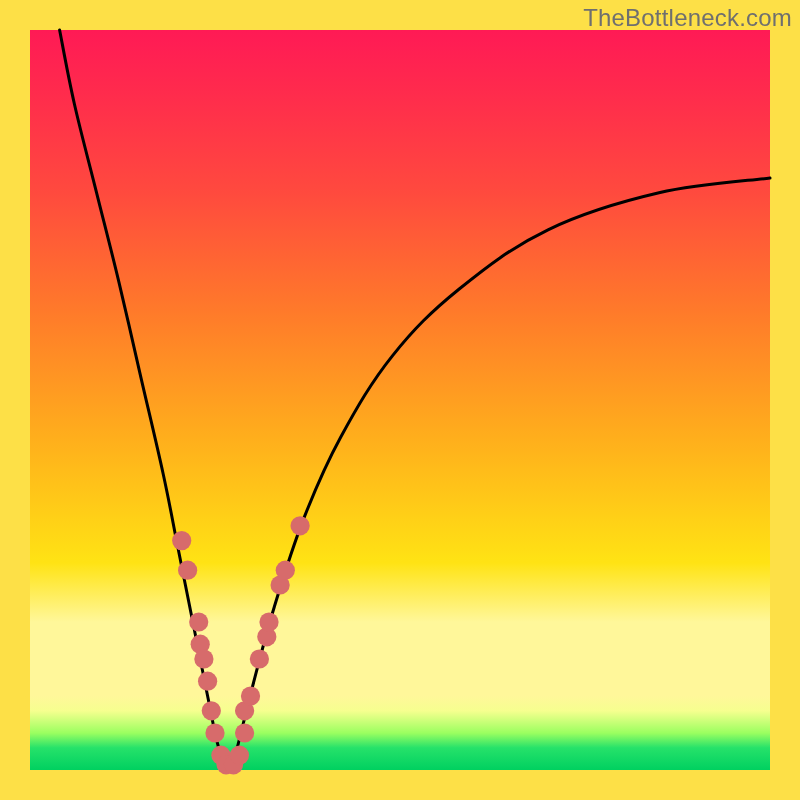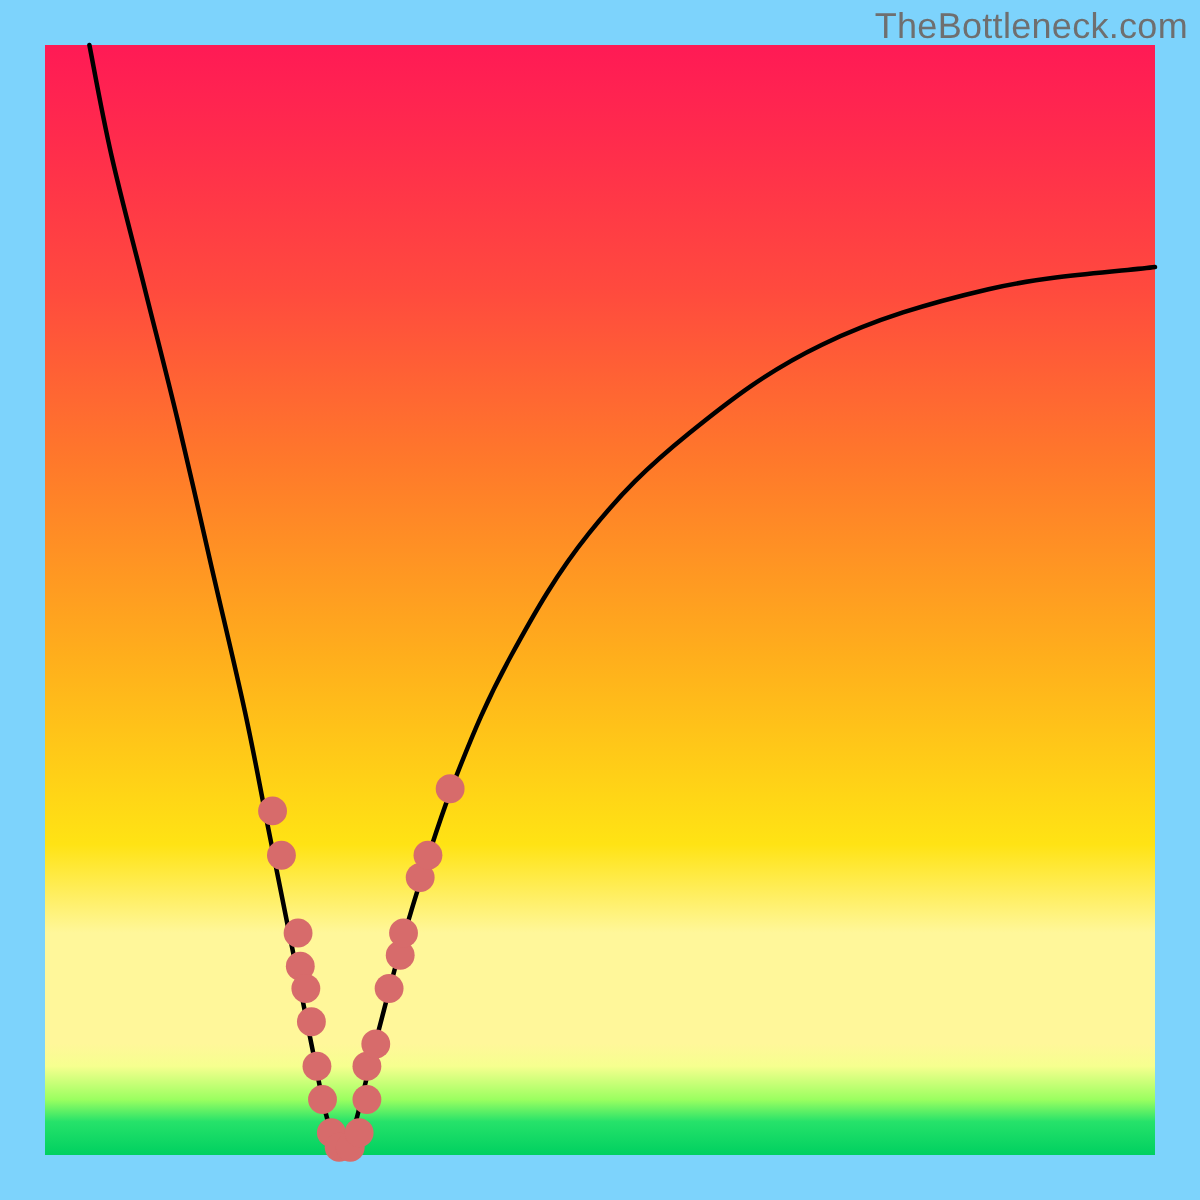--- a/index.html
+++ b/index.html
@@ -7,21 +7,21 @@
     padding: 0;
     width: 800px;
     height: 800px;
     overflow: hidden;
     background: #000;
     font-family: Arial, Helvetica, sans-serif;
   }
   .frame {
     position: absolute;
     inset: 0;
-    background: #7dd3fc;
+    background: #fde047;
   }
   .plot-area {
     position: absolute;
     left: 30px;
     top: 30px;
     width: 740px;
     height: 740px;
     
     background: linear-gradient(
       to bottom,

